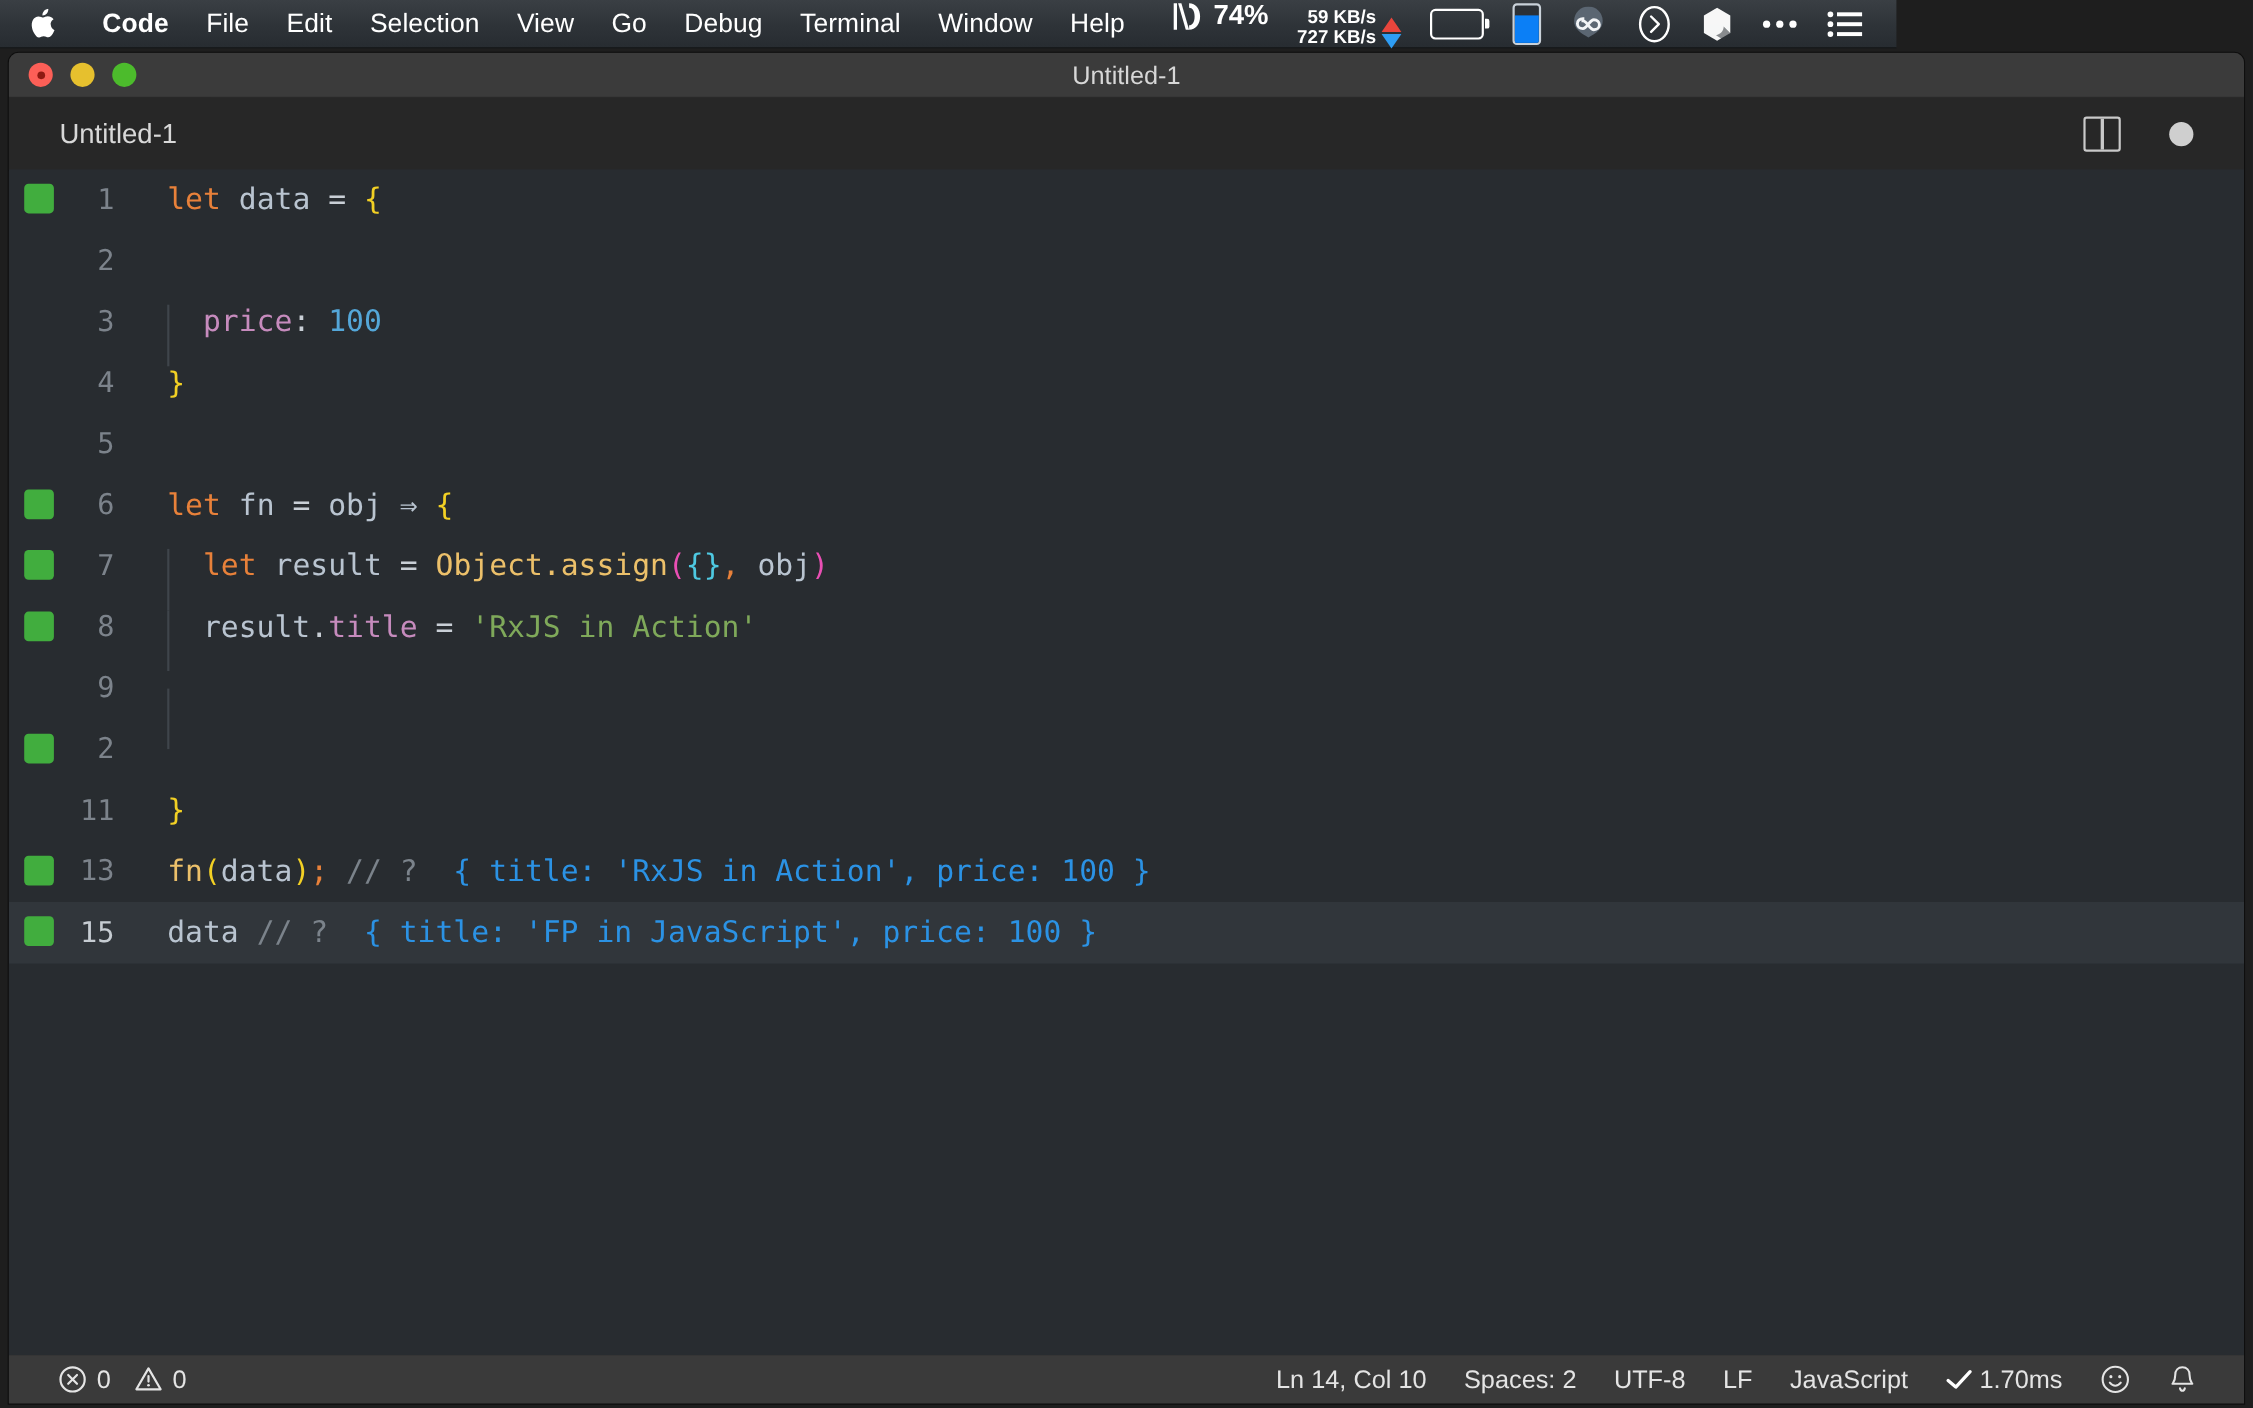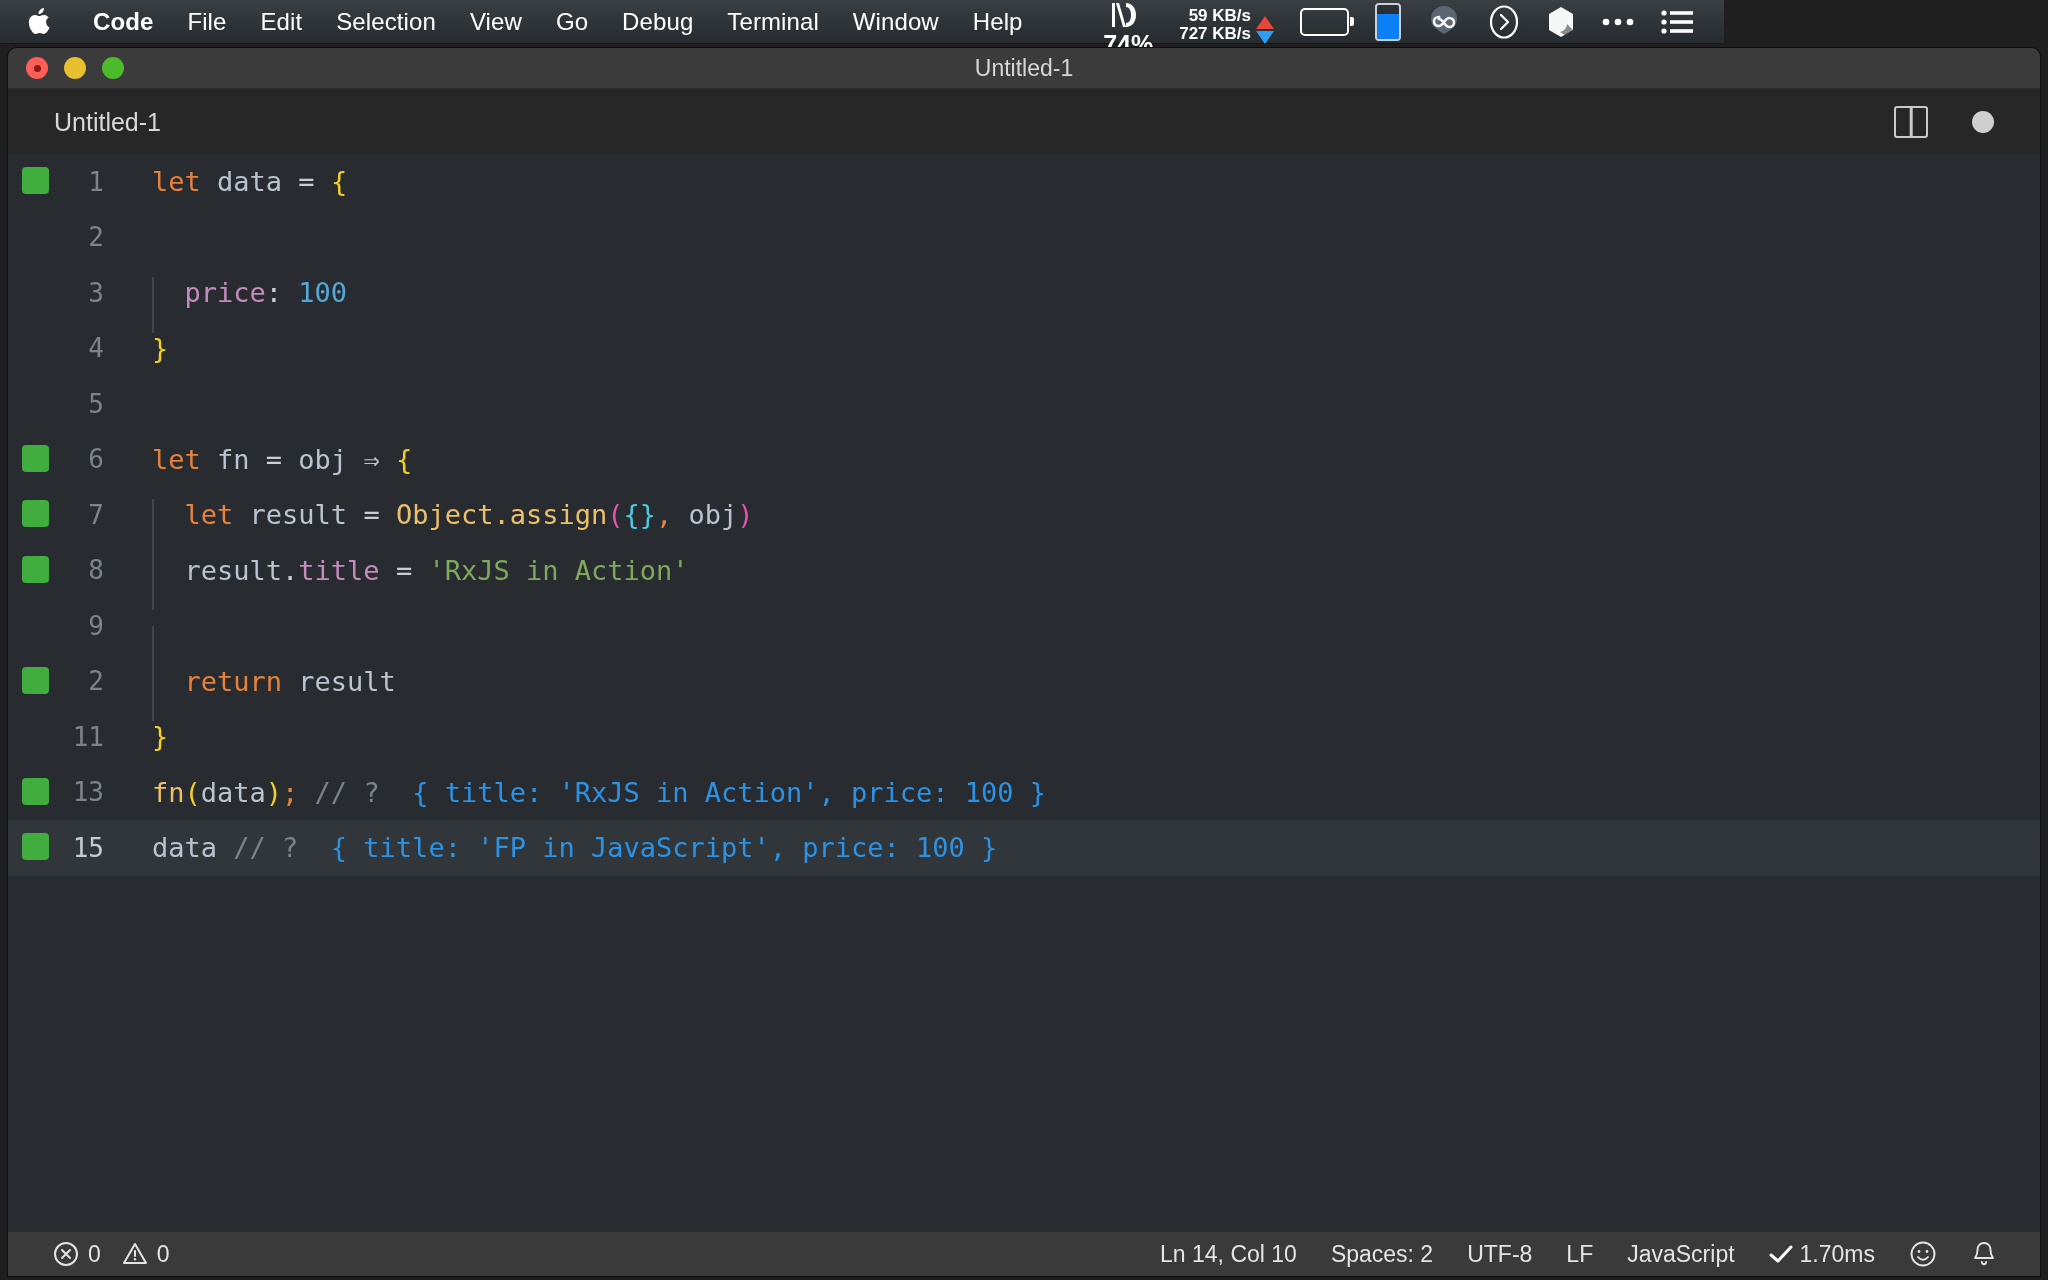--- a/index.html
+++ b/index.html
@@ -23,21 +23,21 @@
   .apple-logo{
     width:22px;height:26px;margin-right:26px;display:flex;align-items:center;justify-content:center;
   }
   .menu-item{
     font-size:24px;padding:0 17px;white-space:nowrap;line-height:1;
     letter-spacing:.1px;
   }
   .menu-item.bold{font-weight:bold;}
   .menubar-right{margin-left:auto;display:flex;align-items:center;gap:0;}
   .mb-cell{display:flex;align-items:center;padding:0 13px;height:44px;}
-  .vd-logo{display:flex;align-items:center;flex-direction:column;}
+  .vd-logo{display:flex;align-items:flex-start;}
   .vd-pct{font-size:25px;font-weight:bold;margin-left:9px;letter-spacing:0;}
   .netspeed{display:flex;align-items:flex-end;gap:5px;}
   .netspeed .nums{display:flex;flex-direction:column;align-items:flex-end;line-height:1.08;}
   .netspeed .nums span{font-size:17px;font-weight:600;white-space:nowrap;}
   .netspeed .arrows{display:flex;flex-direction:column;align-items:center;gap:2px;}
   .tri{width:0;height:0;border-left:9px solid transparent;border-right:9px solid transparent;}
   .tri.up{border-bottom:13px solid #e8453c;}
   .tri.down{border-top:13px solid #2e9df4;}
   .batt{
     width:45px;height:24px;border:2.6px solid #ffffff;border-radius:5px;position:relative;
@@ -271,21 +271,21 @@
       <div id="code-lines">
           <div class="code-line"><span class="gutter-mark"></span><span class="lineno">1</span><span class="codetext"><span class="kw">let</span><span class="op"> </span><span class="var">data</span><span class="op"> </span><span class="op">=</span><span class="op"> </span><span class="brace">{</span></span></div>
           <div class="code-line"><span class="lineno">2</span></div>
           <div class="code-line"><span class="lineno">3</span><span class="codetext"><span class="indent-guide" style="height: 55.5px; left: 16px;"></span><span class="op">  </span><span class="prop">price</span><span class="op">:</span><span class="op"> </span><span class="num">100</span></span></div>
           <div class="code-line"><span class="lineno">4</span><span class="codetext"><span class="brace">}</span></span></div>
           <div class="code-line"><span class="lineno">5</span><span class="codetext"></span></div>
           <div class="code-line"><span class="gutter-mark"></span><span class="lineno">6</span><span class="codetext"><span class="kw">let</span><span class="op"> </span><span class="var">fn</span><span class="op"> </span><span class="op">=</span><span class="op"> </span><span class="var">obj</span><span class="op"> </span><span class="arrow">⇒</span><span class="op"> </span><span class="brace">{</span></span></div>
           <div class="code-line"><span class="gutter-mark"></span><span class="lineno">7</span><span class="codetext"><span class="indent-guide" style="height: 55.5px; left: 16px;"></span><span class="op">  </span><span class="kw">let</span><span class="op"> </span><span class="var">result</span><span class="op"> </span><span class="op">=</span><span class="op"> </span><span class="fnname">Object.assign</span><span class="paren">(</span><span class="cparen">{}</span><span class="punct">,</span><span class="op"> </span><span class="var">obj</span><span class="paren">)</span></span></div>
           <div class="code-line"><span class="gutter-mark"></span><span class="lineno">8</span><span class="codetext"><span class="indent-guide" style="height: 55.5px; left: 16px;"></span><span class="op">  </span><span class="var">result</span><span class="op">.</span><span class="prop">title</span><span class="op"> </span><span class="op">=</span><span class="op"> </span><span class="str">'RxJS in Action'</span></span></div>
           <div class="code-line"><span class="lineno">9</span><span class="codetext"><span class="indent-guide" style="height: 55.5px; left: 16px;"></span></span></div>
-          <div class="code-line"><span class="gutter-mark"></span><span class="lineno">2</span><span class="codetext"><span class="indent-guide" style="height: 55.5px; left: 16px;"></span><span class="op">  </span><span class="kw">return</span><span class="op"> </span><span class="var">result</span></span></div>
+          <div class="code-line"><span class="gutter-mark"></span><span class="lineno">2</span></div>
           <div class="code-line"><span class="lineno">11</span><span class="codetext"><span class="brace">}</span></span></div>
           <div class="code-line"><span class="gutter-mark"></span><span class="lineno">13</span><span class="codetext"><span class="fnname">fn</span><span class="brace">(</span><span class="var">data</span><span class="brace">)</span><span class="punct">;</span><span class="op"> </span><span class="comment">// ?</span><span class="op">  </span><span class="inline-result">{ title: 'RxJS in Action', price: 100 }</span></span></div>
           <div class="code-line active"><span class="gutter-mark"></span><span class="lineno active">15</span><span class="codetext"><span class="var">data</span><span class="op"> </span><span class="comment">// ?</span><span class="op">  </span><span class="inline-result">{ title: 'FP in JavaScript', price: 100 }</span></span></div>
         </div>
     </div>
 
     <div class="statusbar">
       <div class="sb-left">
         <div class="sb-item">
           <span>

